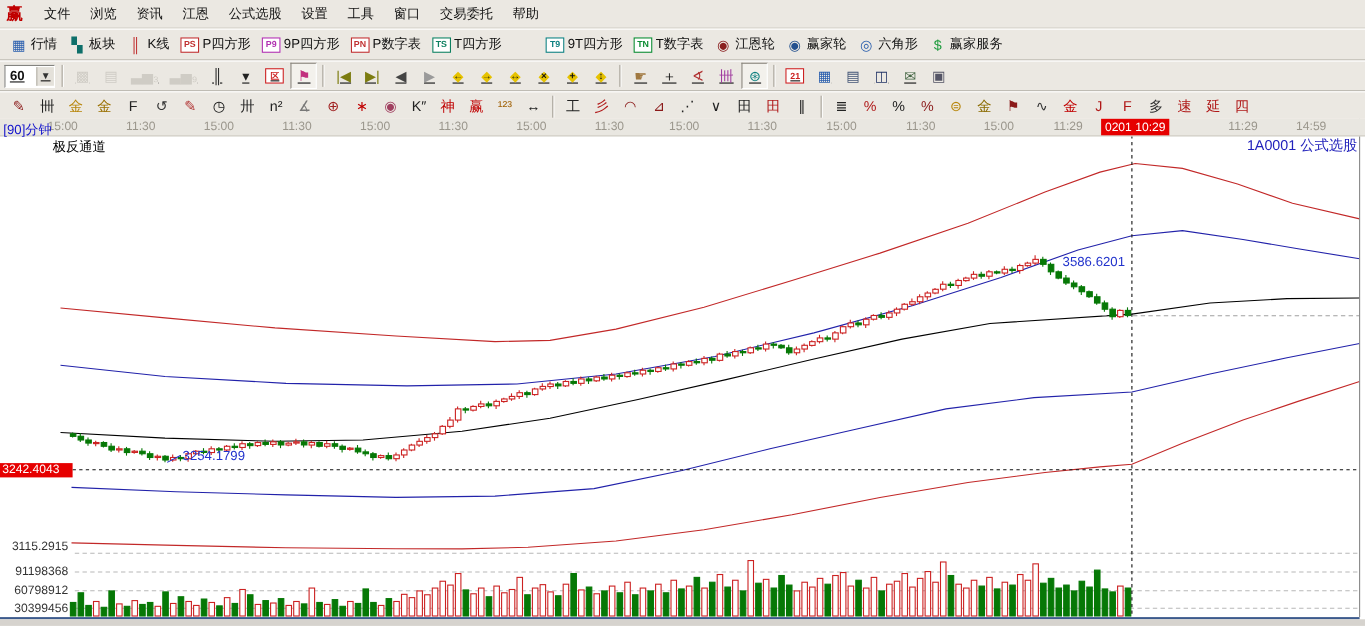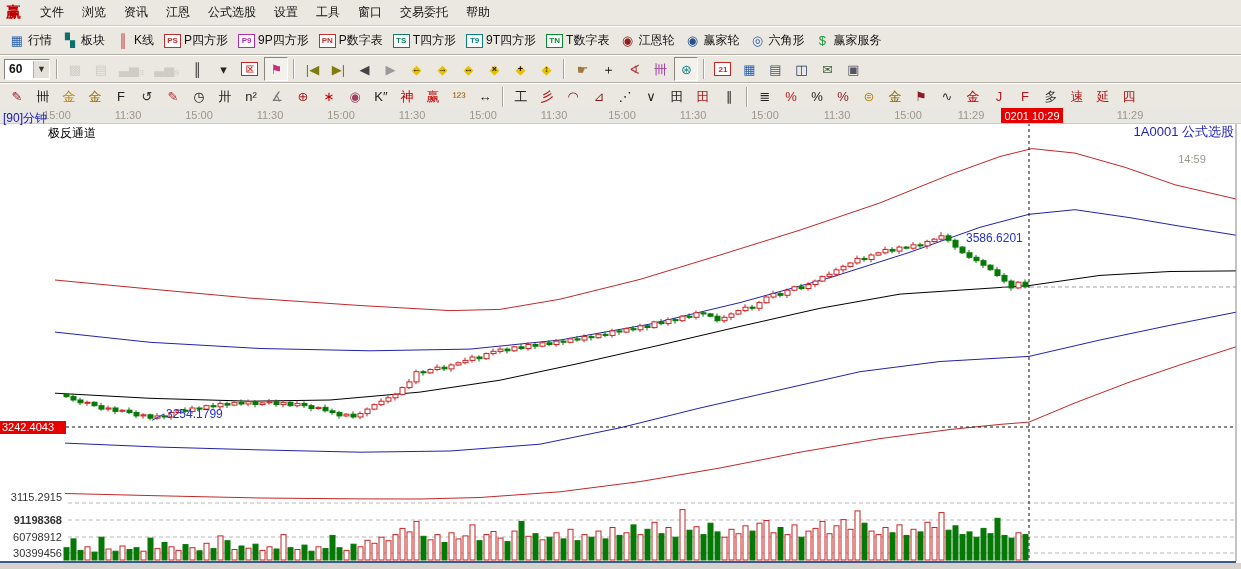--- a/index.html
+++ b/index.html
@@ -7,21 +7,21 @@
        font-family:"Liberation Sans","DejaVu Sans",sans-serif;font-size:12px;color:#111;
        -webkit-font-smoothing:none;}
   .menubar{height:25px;display:flex;align-items:center;background:#ebe8e2;
            border-bottom:1px solid #cfccc4;padding-left:4px;}
   .logo{color:#c00000;font-weight:bold;font-size:15px;margin:0 10px 0 2px;}
   .menu-items{display:flex;}
   .menu-item{padding:3px 9px;cursor:default;text-align:right;}
   .toolbar{display:flex;align-items:center;background:#ebe8e2;border-top:1px solid #ffffff;
            border-bottom:1px solid #b5b1a8;padding-left:4px;}
   .toolbar.shortcuts{height:27px;}
-  .toolbar.controls{height:26px;}
+  .toolbar.controls{height:26px;text-decoration:underline;}
   .toolbar.drawing{height:25px;}
   .tbtn{display:inline-flex;align-items:center;height:22px;padding:0 3px;margin:0 1px;
         position:relative;border:1px solid transparent;cursor:default;}
   .tbtn.pressed{border-color:#8a867d #ffffff #ffffff #8a867d;background:#f3f1ec;}
   .tbtn.disabled{opacity:.5;}
   .tbtn.sep{width:0;height:20px;padding:0;margin:0 4px;border:none;
             border-left:1px solid #a9a49a;border-right:1px solid #ffffff;}
   .ticon{min-width:16px;height:17px;display:inline-flex;align-items:center;justify-content:center;
          font-size:13px;line-height:17px;position:relative;}
   .tbtn.boxed .ticon{font-size:8px;font-weight:bold;border:1px solid currentColor;background:#fff;
@@ -111,21 +111,21 @@
       <span class="ticon" style="color: rgb(192, 48, 48);">PN</span>
       <span class="tlabel">P数字表</span>
     </span>
 
     <span class="tbtn boxed">
       <span class="ticon" style="color: rgb(14, 128, 96);">TS</span>
       <span class="tlabel">T四方形</span>
     </span>
 
     <span class="tbtn boxed">
-      <span class="ticon" style="color: rgb(14, 128, 128);">T9</span>
+      <span class="ticon" style="color: rgb(14, 128, 128); margin-left: 30px;">T9</span>
       <span class="tlabel">9T四方形</span>
     </span>
 
     <span class="tbtn boxed">
       <span class="ticon" style="color: rgb(10, 138, 48);">TN</span>
       <span class="tlabel">T数字表</span>
     </span>
 
     <span class="tbtn">
       <span class="ticon" style="color: rgb(139, 32, 32);">◉</span>
@@ -531,40 +531,40 @@
       <span class="tlab" style="left: 765px;">15:00</span>
 
       <span class="tlab" style="left: 837px;">11:30</span>
 
       <span class="tlab" style="left: 908px;">15:00</span>
 
       <span class="tlab" style="left: 971px;">11:29</span>
 
       <span class="tlab" style="left: 1130px;">11:29</span>
 
-      <span class="tlab" style="left: 1192px; margin-top: 44px;">14:59</span>
+      <span class="tlab" style="left: 1192px;">14:59</span>
     </div>
   <div class="timebox">0201 10:29</div>
 
   <div class="period-label">[90]分钟</div>
 
   <div class="infoline">
     <span class="ind">极反通道</span>
   </div>
 
   <div class="symbol">1A0001  公式选股</div>
 
   <div class="hlabel" style="left:966px;top:123px;text-align:center;">3586.6201</div>
   <div class="hlabel" style="left:166px;top:299px;">3254.1799</div>
 
   <div class="axlab" style="top:383px;">3115.2915</div>
   <span>
     
   
-      <div class="axlab" style="top: 406px; font-weight: bold;">91198368</div>
+      <div class="axlab" style="top: 406px;">91198368</div>
     
       <div class="axlab" style="top: 423px;">60798912</div>
     
       <div class="axlab" style="top: 439px;">30399456</div>
     </span>
 
   <div class="pricebox">3242.4043</div>
 
   <svg id="chart-svg" width="1241" height="461" viewBox="0 108 1241 461">
       <line x1="68" y1="503" x2="1236" y2="503" stroke="#b8b8b8" stroke-width="1" stroke-dasharray="4,3"></line>

